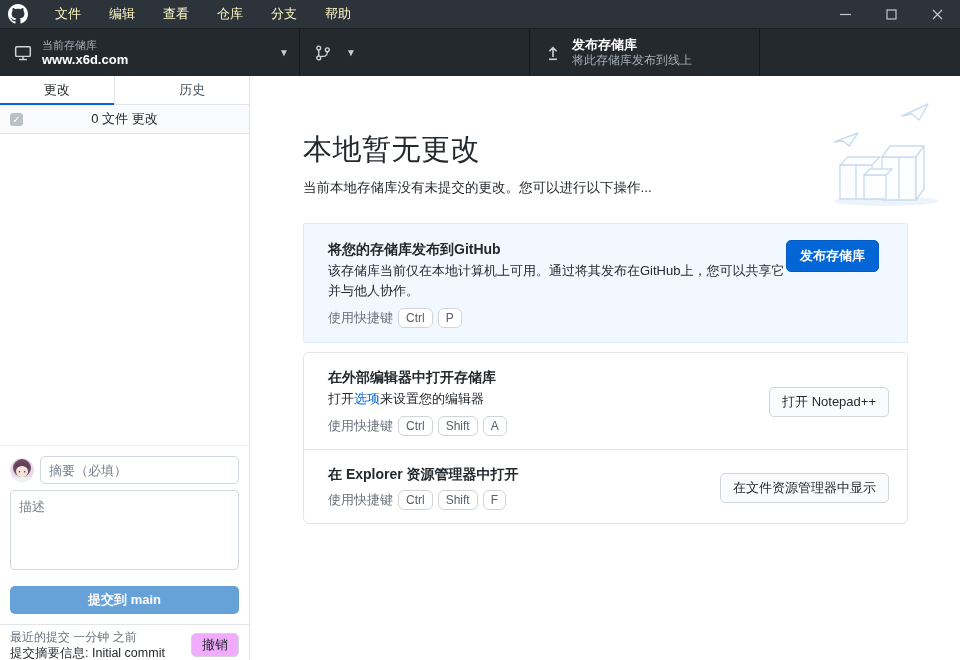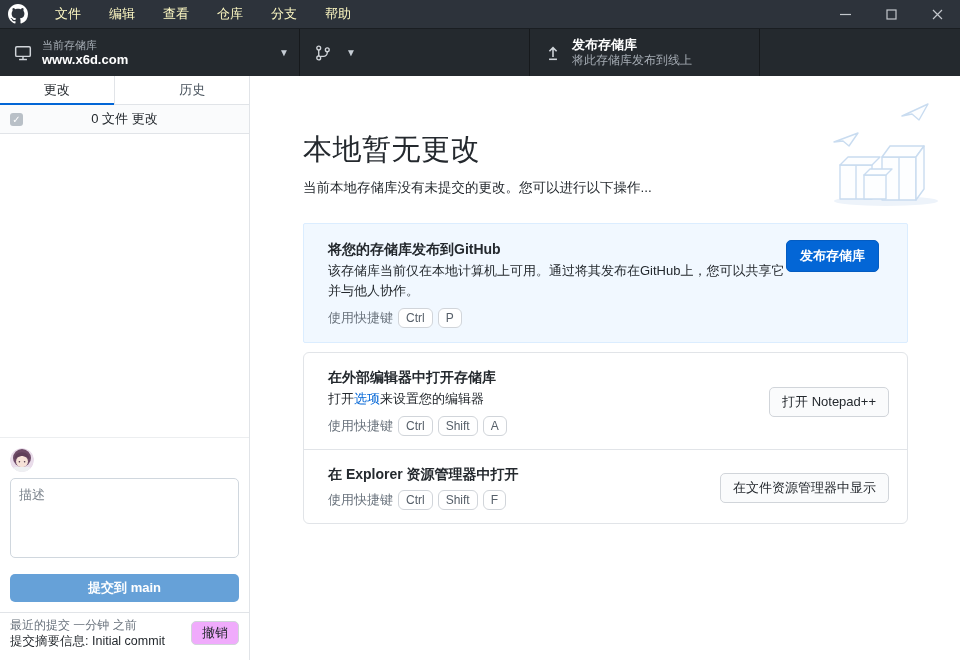--- a/index.html
+++ b/index.html
@@ -48,21 +48,21 @@
   .commit-box { flex:none; padding:10px; border-top:1px solid #eceef0; }
   .commit-row { display:flex; align-items:center; }
   .avatar { width:24px; height:24px; border-radius:50%; overflow:hidden; flex:none; margin-right:6px; }
   .summary-input { flex:1; height:28px; border:1px solid #d0d7de; border-radius:5px; font-size:13px; padding:0 8px; color:#24292e; outline:none; font-family:inherit; }
   .summary-input::placeholder, .desc-input::placeholder { color:#7a828b; }
   .desc-input { width:100%; height:80px; margin-top:6px; border:1px solid #d0d7de; border-radius:5px; font-size:13px; padding:7px 8px; resize:none; outline:none; font-family:inherit; color:#737373; }
   .commit-btn { width:100%; height:28px; margin-top:12px; border:none; border-radius:5px; background:#66a1d8; color:#fff; font-size:13px; font-weight:600; font-family:inherit; cursor:default; }
   .commit-btn b { font-weight:800; }
 
   
-  .recent { flex:none; height:48px; border-top:1px solid #e1e4e8; background:#fff; padding:4px 10px; position:relative; }
+  .recent { flex:none; height:36px; border-top:1px solid #e1e4e8; background:#fff; padding:4px 10px; position:relative; }
   .recent-line1 { font-size:12px; color:#6a737d; line-height:16px; }
   .recent-line2 { font-size:12.5px; color:#24292e; line-height:17px; }
   .undo-btn { position:absolute; right:10px; top:8px; background:#f0abfc; border:1px solid #d1d5da; border-radius:5px; font-size:13px; color:#24292e; padding:2px 10px; font-family:inherit; cursor:pointer; }
 
   
   .content { padding:0 52px 0 53px;margin-top:33px; }
   .page-title { margin-top:54px; font-size:29px; font-weight:300; color:#24292e; letter-spacing:.5px; }
   .page-subtitle { margin-top:9px; font-size:13.5px; color:#24292e; }
   .illustration { position:absolute; top:26px; right:4px; width:132px; height:108px; pointer-events:none; }
 
@@ -176,20 +176,21 @@
                 <rect width="24" height="24" fill="#e9dcea"></rect>
                 <circle cx="12" cy="10" r="9" fill="#6d4a66"></circle>
                 <ellipse cx="12" cy="13.5" rx="6" ry="5.8" fill="#f6e2d8"></ellipse>
                 <path d="M4.5 11 Q5 4.5 12 4.2 Q19 4.5 19.5 11 Q16 7.8 12 8 Q8 7.8 4.5 11 Z" fill="#5f3f59"></path>
                 <rect x="3" y="19" width="18" height="6" rx="2.5" fill="#eef0f2"></rect>
                 <circle cx="9.4" cy="13.8" r="0.8" fill="#4a3344"></circle>
                 <circle cx="14.6" cy="13.8" r="0.8" fill="#4a3344"></circle>
               </g>
             </svg>
           </span>
+          <input class="summary-input" placeholder="摘要（必填）" style="">
         </div>
         <textarea class="desc-input" placeholder="描述" style=""></textarea>
         <button class="commit-btn"><span>提交到 </span><b>main</b></button>
       </div>
 
       <div class="recent">
         <div class="recent-line1">最近的提交 一分钟 之前</div>
         <div class="recent-line2"><span>提交摘要信息:</span> <span>Initial commit</span></div>
         <button class="undo-btn">撤销</button>
       </div>

